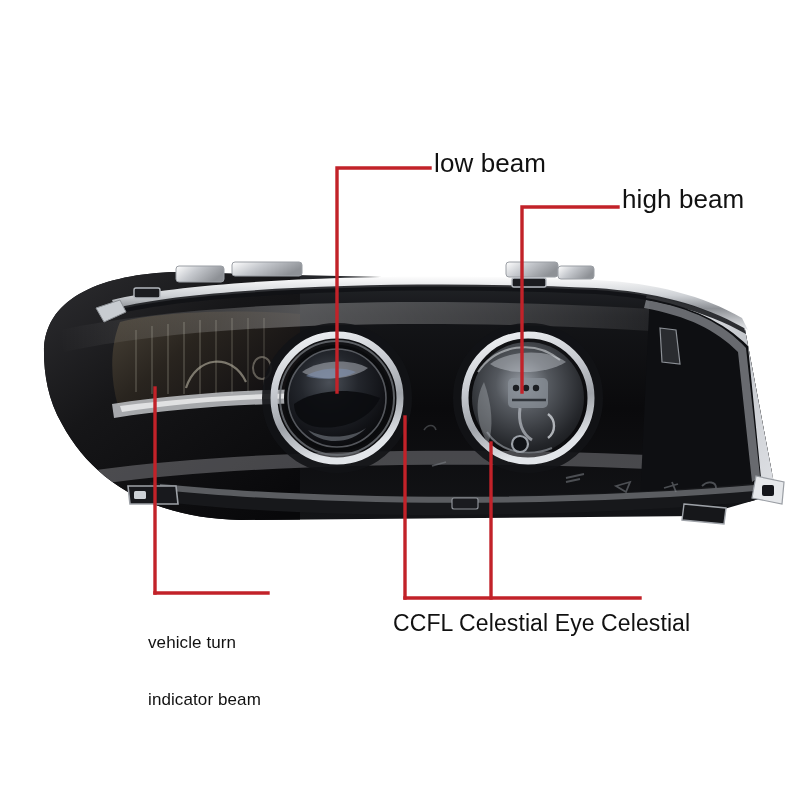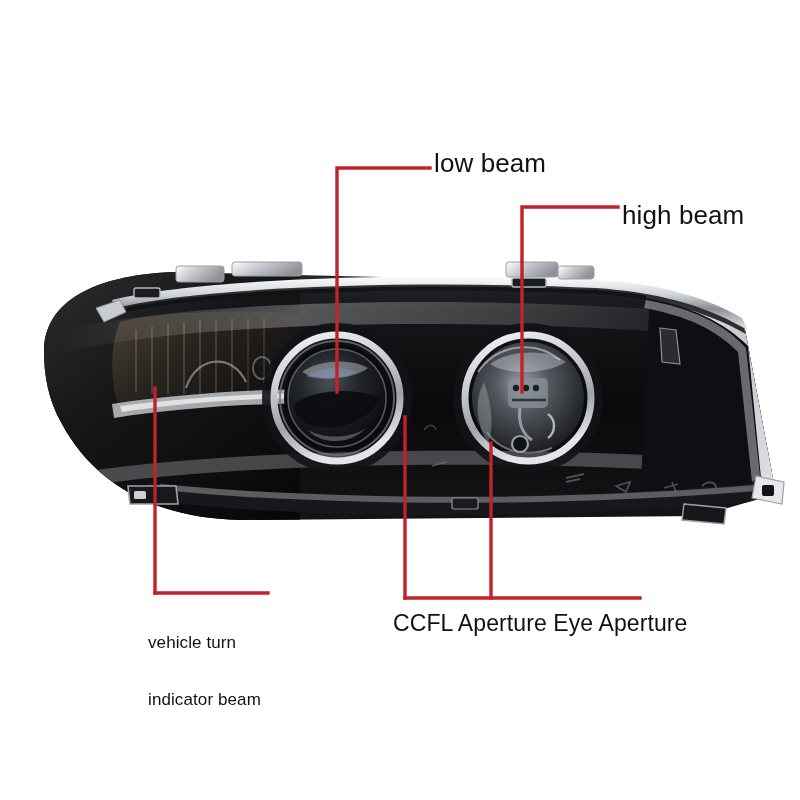--- a/index.html
+++ b/index.html
@@ -8,21 +8,21 @@
     font-family:"Liberation Sans",sans-serif;
     overflow:hidden;position:relative;
   }
   #stage{position:absolute;inset:0;width:800px;height:716px;border-radius:22px;}
   .label{
     position:absolute;color:#111111;white-space:pre;
     font-family:"Liberation Sans",sans-serif;
     letter-spacing:.1px;
   }
   .lbl-low{left:434px;top:148px;font-size:26px;}
-  .lbl-high{left:622px;top:200px;font-size:26px;}
+  .lbl-high{left:622px;top:184px;font-size:26px;}
   .lbl-ccfl{left:393px;top:610px;font-size:23px;}
   .lbl-turn{left:148px;top:595px;font-size:17px;line-height:19px;}
   .lbl-turn span{display:block;}
   svg{display:block;}
 </style>
 </head>
 <body>
 
 <div id="stage">
 
@@ -244,20 +244,20 @@
       <path d="M 405 598 L 640 598"></path>
       <path d="M 155 388 L 155 593"></path>
       <path d="M 155 593 L 268 593"></path>
     </g>
   </svg>
 
   <div class="label lbl-low">low beam</div>
 
   <div class="label lbl-high">high beam</div>
 
-  <div class="label lbl-ccfl">CCFL Aperture Eye Aperture</div>
+  <div class="label lbl-ccfl">CCFL Celestial Eye Celestial</div>
 
   <div class="label lbl-turn">
     <span>vehicle turn</span>
     <span>indicator beam</span>
   </div>
 
 </div>
 
 </body></html>

